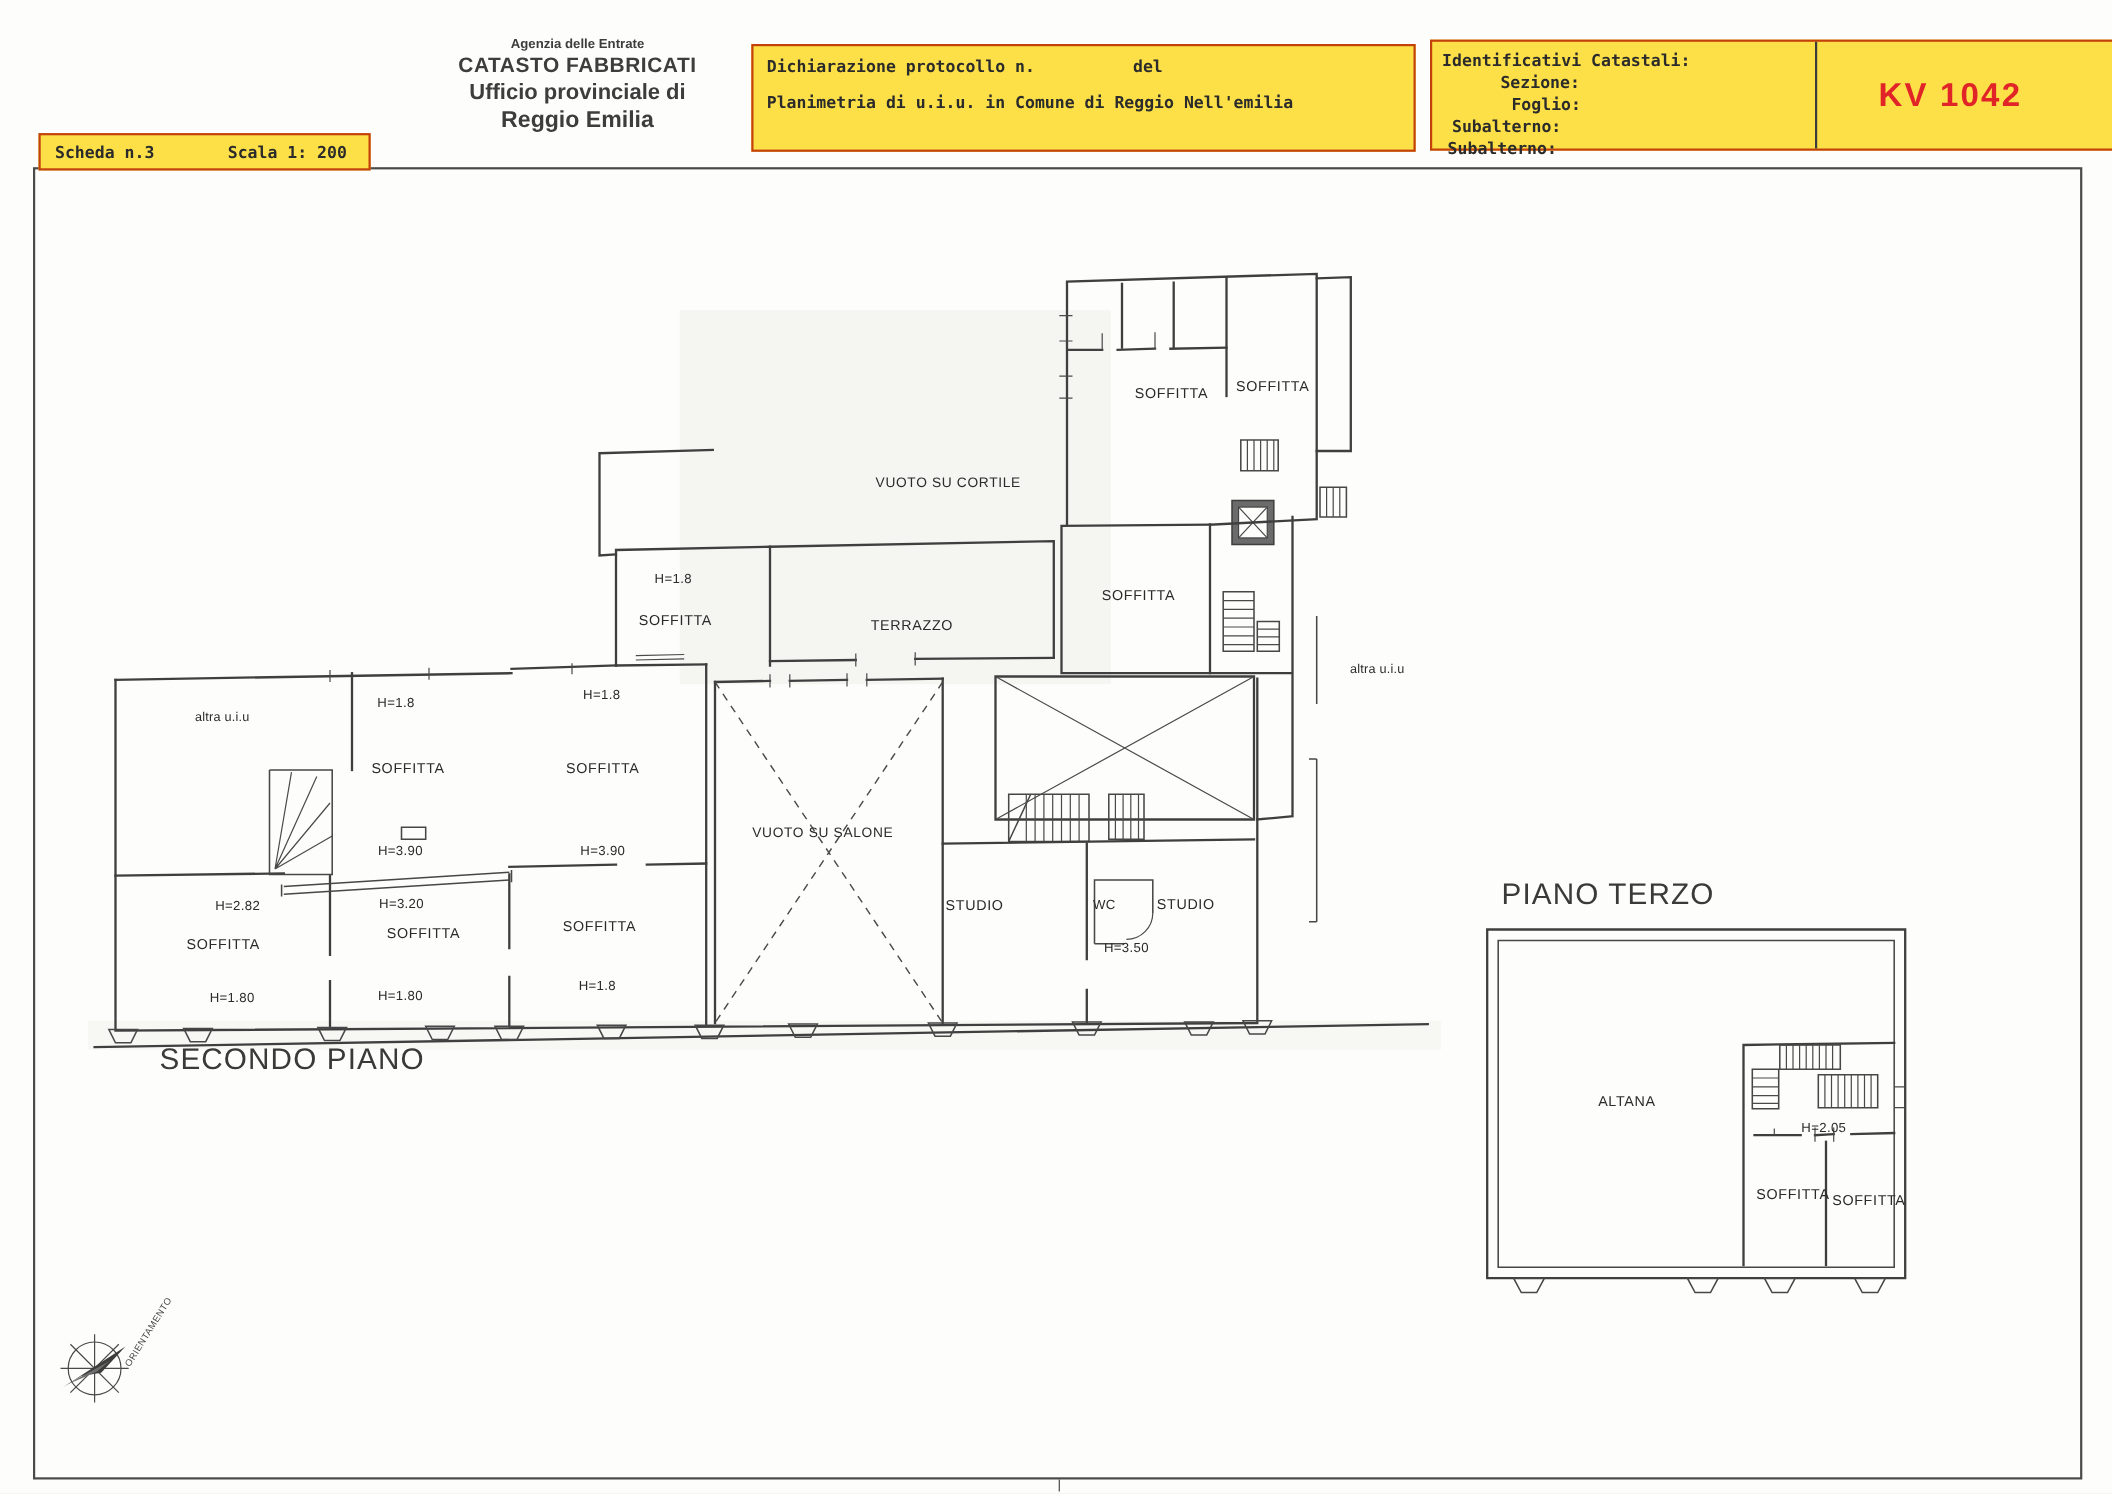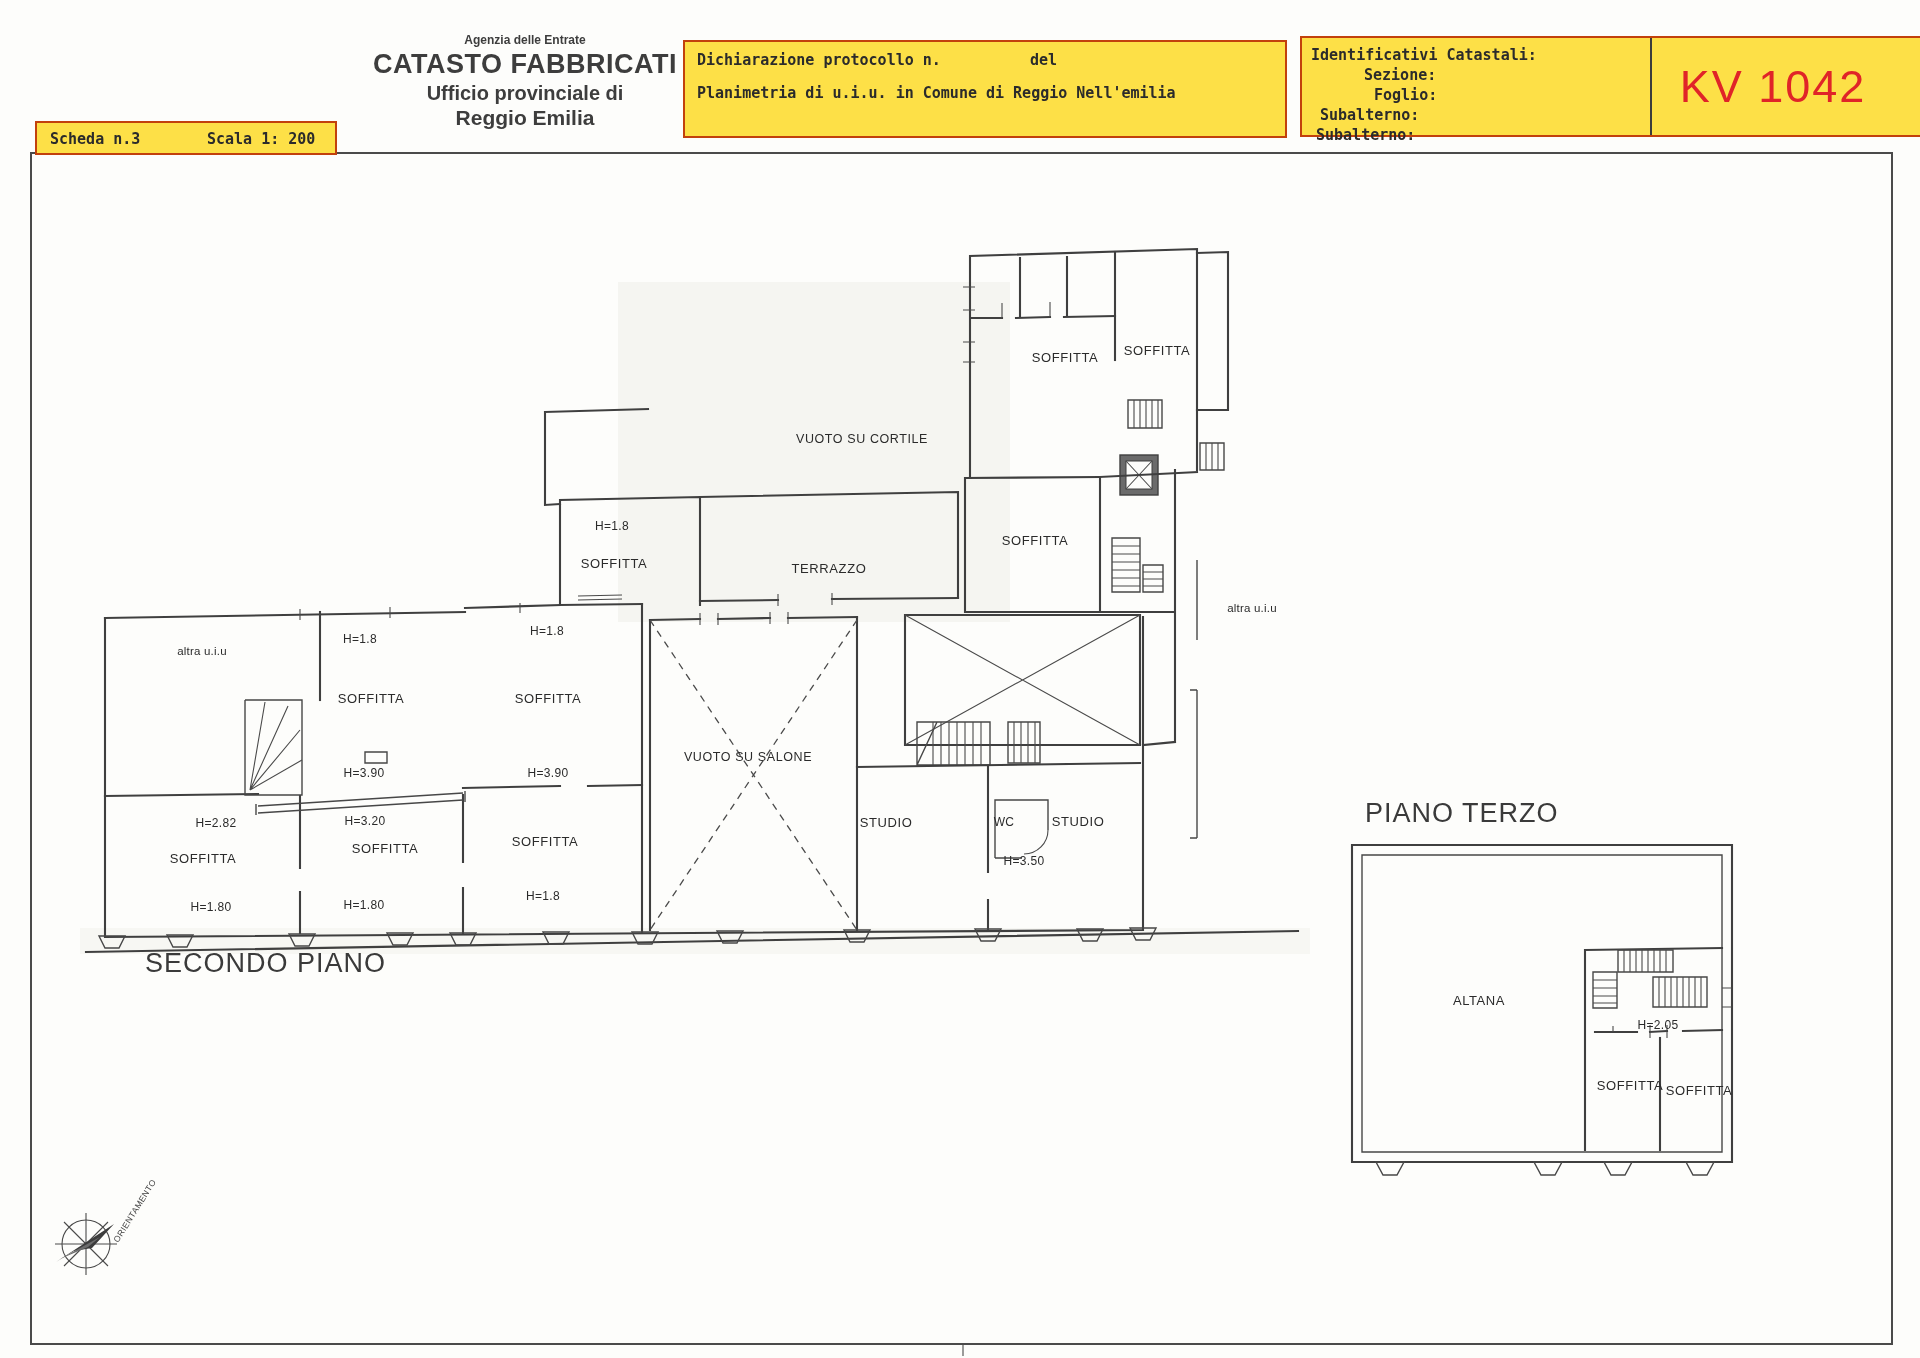--- a/index.html
+++ b/index.html
@@ -6,33 +6,33 @@
   #page{position:relative;width:1920px;height:1358px;background:#fdfdfb;overflow:hidden;
         font-family:"Liberation Sans",sans-serif;color:#2e2e2e;}
   
   .box{position:absolute;border:2px solid #c2410c;background:#fde047;box-sizing:border-box;}
   .mono{font-family:"DejaVu Sans Mono","Liberation Mono",monospace;font-size:15px;font-weight:600;color:#2b2b2b;}
   #scheda-box{left:35px;top:121px;width:302px;height:34px;padding-left:24px;}
   #scheda-box span{position:absolute;top:7px;}
   #scheda-num{left:13px;} #scheda-scala{left:170px;}
   #agency{position:absolute;left:325px;top:33px;width:400px;text-align:center;color:#3d3d3d;}
   #agency .a1{font-size:12px;font-weight:bold;}
-  #agency .a2{font-size:27px;font-weight:bold;letter-spacing:.5px;margin-top:2px;}
+  #agency .a2{font-size:19px;font-weight:bold;letter-spacing:.5px;margin-top:2px;}
   #agency .a3{font-size:20px;font-weight:bold;margin-top:2px;}
   #agency .a4{font-size:21px;font-weight:bold;margin-top:1px;}
   #decl-box{left:683px;top:40px;width:604px;height:98px;}
   #decl-box span{position:absolute;}
   #decl-l1{left:12px;top:9px;} #decl-del{left:345px;top:9px;} #decl-l2{left:12px;top:42px;}
   #cat-box{left:1300px;top:36px;width:708px;height:101px;}
   #cat-box .fld{position:absolute;}
   #cat-t{left:9px;top:8px;} #cat-sez{left:62px;top:28px;} #cat-fog{left:72px;top:48px;}
   #cat-par{left:18px;top:68px;} #cat-sub{left:14px;top:88px;}
   #cat-div{position:absolute;left:348px;top:0;width:2px;height:100%;background:#3c3c3c;}
   #kv-code{position:absolute;left:350px;top:0;width:242px;height:100%;display:flex;
-           align-items:center;justify-content:center;font-size:45px;font-weight:normal;
+           align-items:center;justify-content:center;font-size:30px;font-weight:bold;
            letter-spacing:2px;color:#e02428;}
   
   #frame{position:absolute;left:30px;top:152px;width:1863px;height:1193px;border:2px solid #4a4a4a;box-sizing:border-box;}
   svg{position:absolute;left:0;top:0;}
   .w{stroke:#3f3f3f;stroke-width:2.1;fill:none;stroke-linecap:square;}
   .wt{stroke:#474747;stroke-width:1.4;fill:none;}
   .thin{stroke:#4a4a4a;stroke-width:1.1;fill:none;}
   .dash{stroke:#4a4a4a;stroke-width:1.3;fill:none;stroke-dasharray:7 6;}
   text{fill:#2b2b2b;}
   .lbl{font-size:13px;letter-spacing:.6px;}

